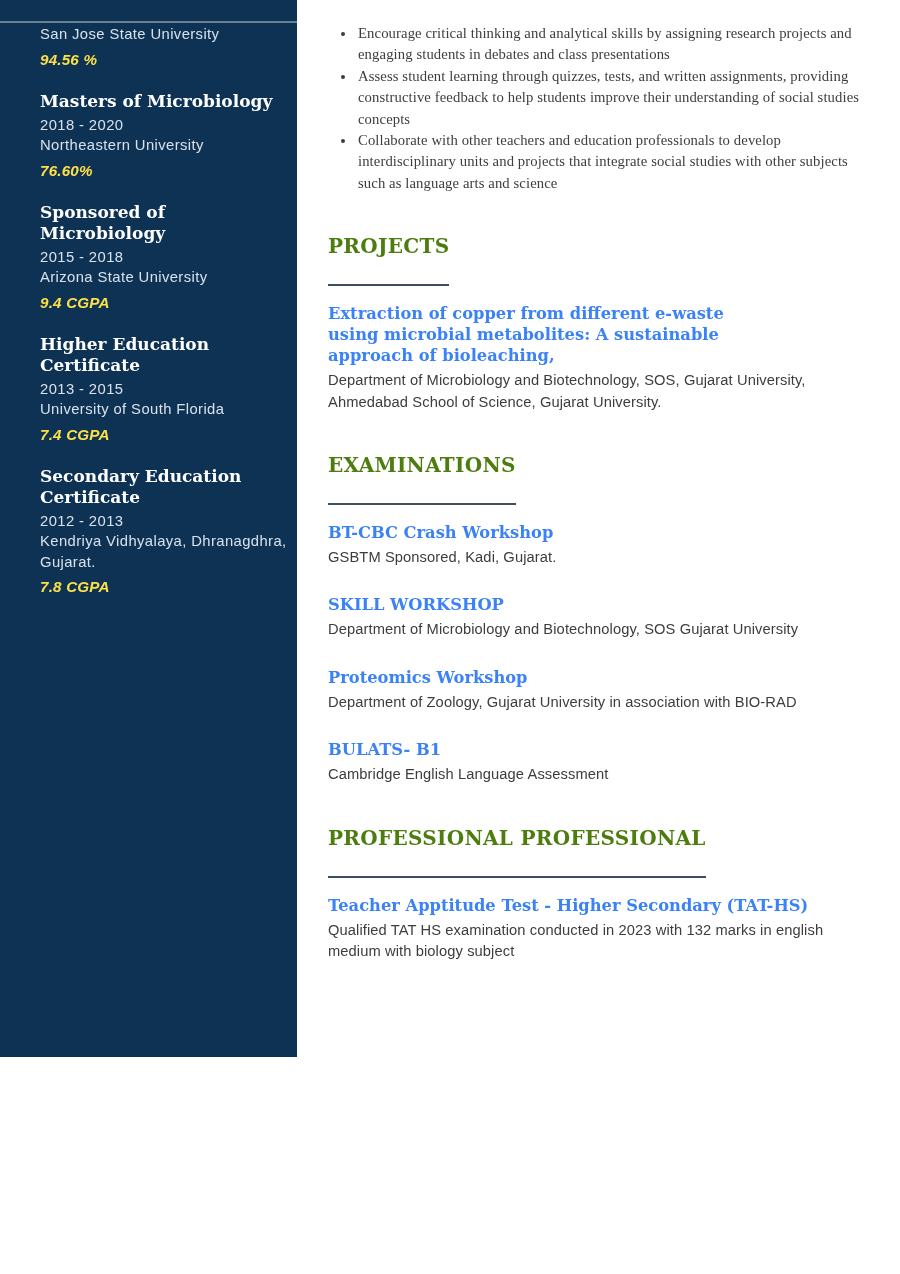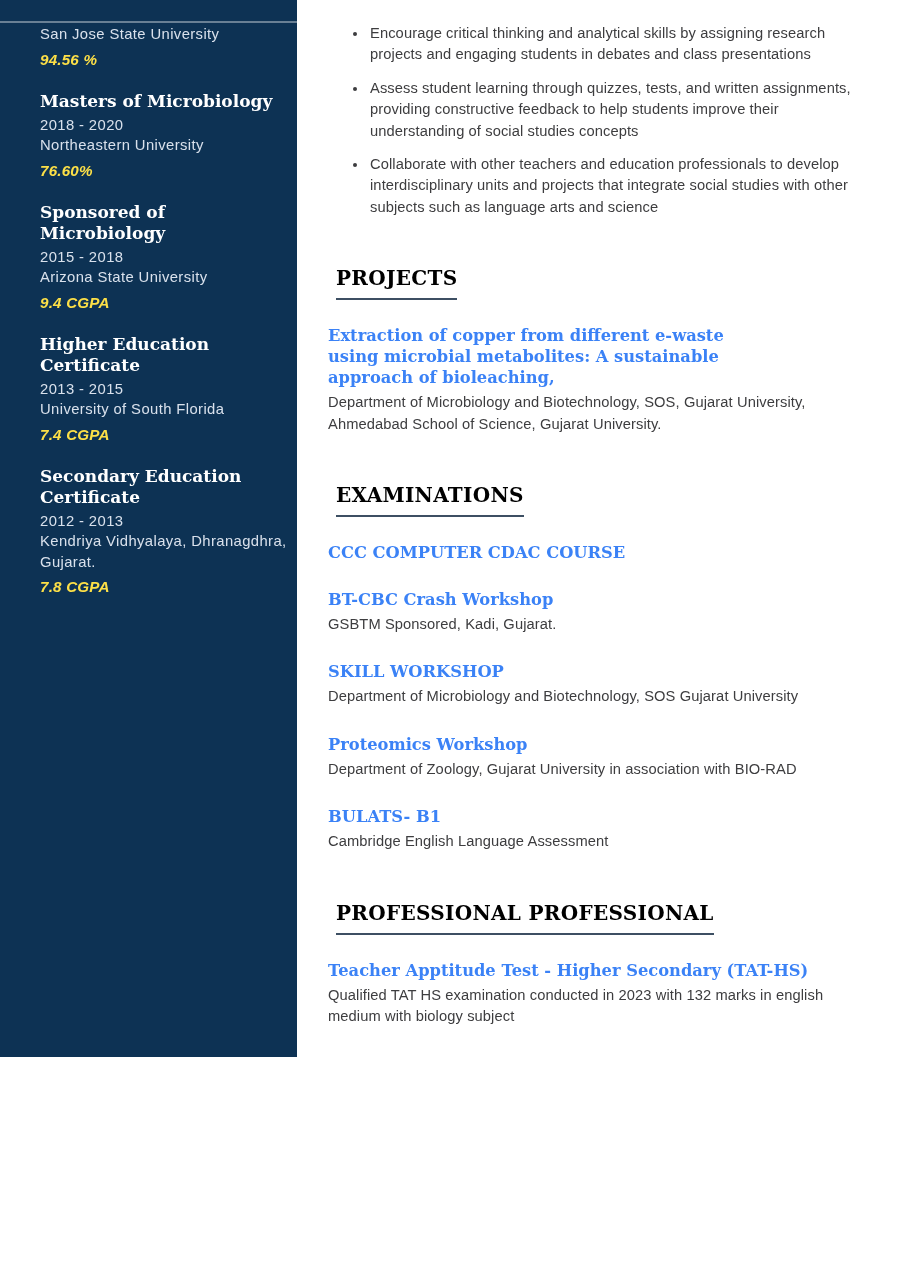--- a/index.html
+++ b/index.html
@@ -33,29 +33,29 @@
     font-size:15.2px;color:#fde047;letter-spacing:0.2px;
   }
 
   
   .main{position:absolute;left:328px;top:0;width:548px;}
   .bullets{
     margin:23px 0 0 0;padding:0 0 0 28px;
     max-width:548px;
     font-size:14.7px;line-height:21.4px;color:#3d3d3f;letter-spacing:0.1px;
   }
-  .bullets li{padding-left:2px;margin:12px;}
+  .bullets li{padding-left:2px;margin:0;font-family:Liberation Serif, serif;}
   .bullets li::marker{color:#3d3d3f;font-size:13px;}
 
   .section{margin-top:41px;}
   .sec-heading{
-    display:inline-block;margin:8px;
+    display:inline-block;margin:0;
     font-family:"DejaVu Serif", serif;font-weight:700;
-    font-size:20px;line-height:22px;color:#000000;letter-spacing:0.3px;
-    padding-bottom:9px;border-bottom:2px solid #3d4f63;
+    font-size:20px;line-height:22px;color:#4d7c0f;letter-spacing:0.3px;
+    padding-bottom:27px;border-bottom:2px solid #3d4f63;
   }
   .sec-body{margin-top:17px;}
   .item{margin-bottom:26px;}
   .item:last-child{margin-bottom:0;}
   .item-title{
     font-family:"DejaVu Serif", serif;font-weight:700;
     font-size:16.3px;line-height:21px;color:#3b82f6;
   }
   .item-title.narrow{max-width:445px;}
   .item-sub{
@@ -128,24 +128,20 @@
           <div class="item-title narrow">Extraction of copper from different e-waste using microbial metabolites: A sustainable approach of bioleaching,</div>
           <p class="item-sub">Department of Microbiology and Biotechnology, SOS, Gujarat University, Ahmedabad School of Science, Gujarat University.</p>
         </div>
       </div>
     </section>
 
     <section class="section">
       <h2 class="sec-heading">EXAMINATIONS</h2>
       <div class="sec-body">
         <div class="item">
-          <div class="item-title">CCC COMPUTER CDAC COURSE</div>
-
-        </div>
-        <div class="item">
           <div class="item-title">BT-CBC Crash Workshop</div>
           <p class="item-sub">GSBTM Sponsored, Kadi, Gujarat.</p>
         </div>
         <div class="item">
           <div class="item-title">SKILL WORKSHOP</div>
           <p class="item-sub">Department of Microbiology and Biotechnology, SOS Gujarat University</p>
         </div>
         <div class="item">
           <div class="item-title">Proteomics Workshop</div>
           <p class="item-sub">Department of Zoology, Gujarat University in association with BIO-RAD</p>

